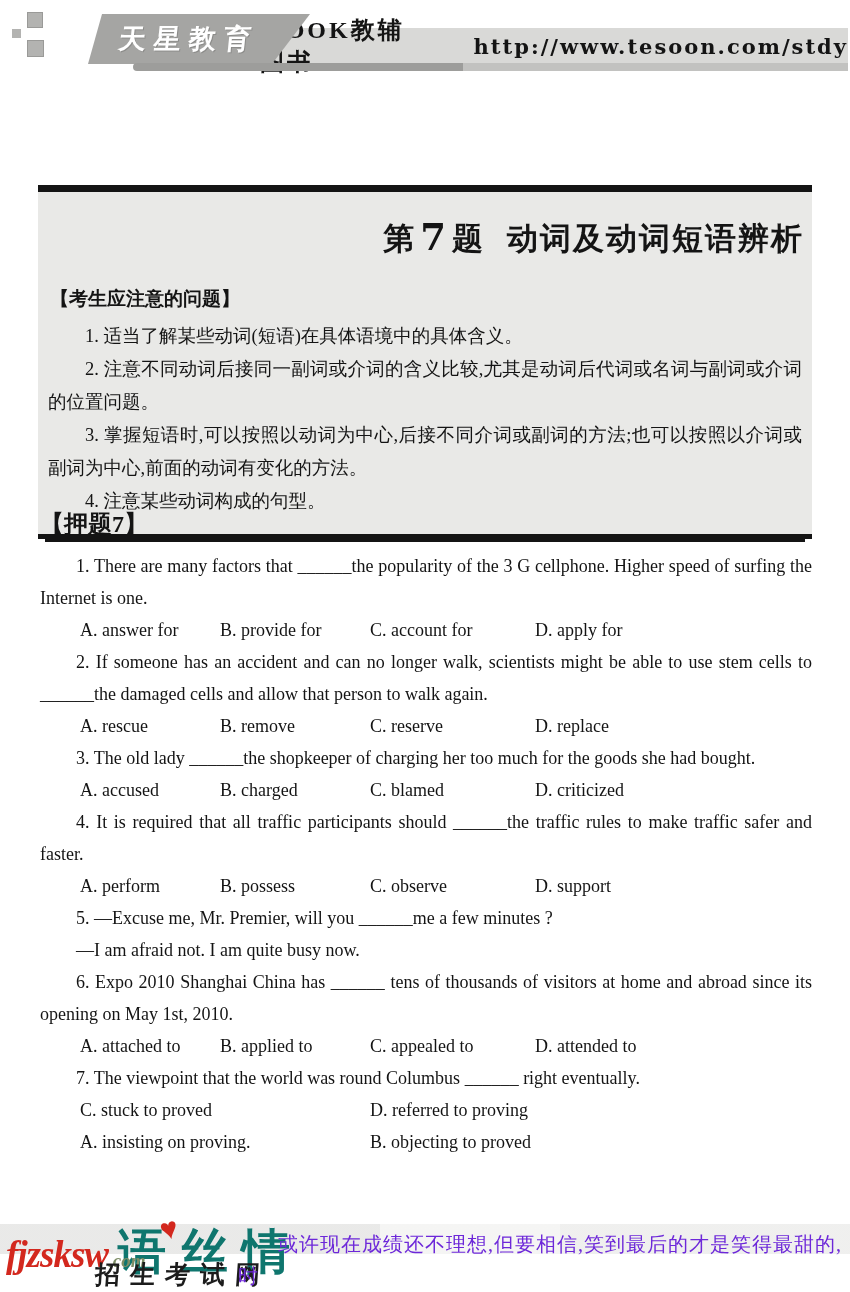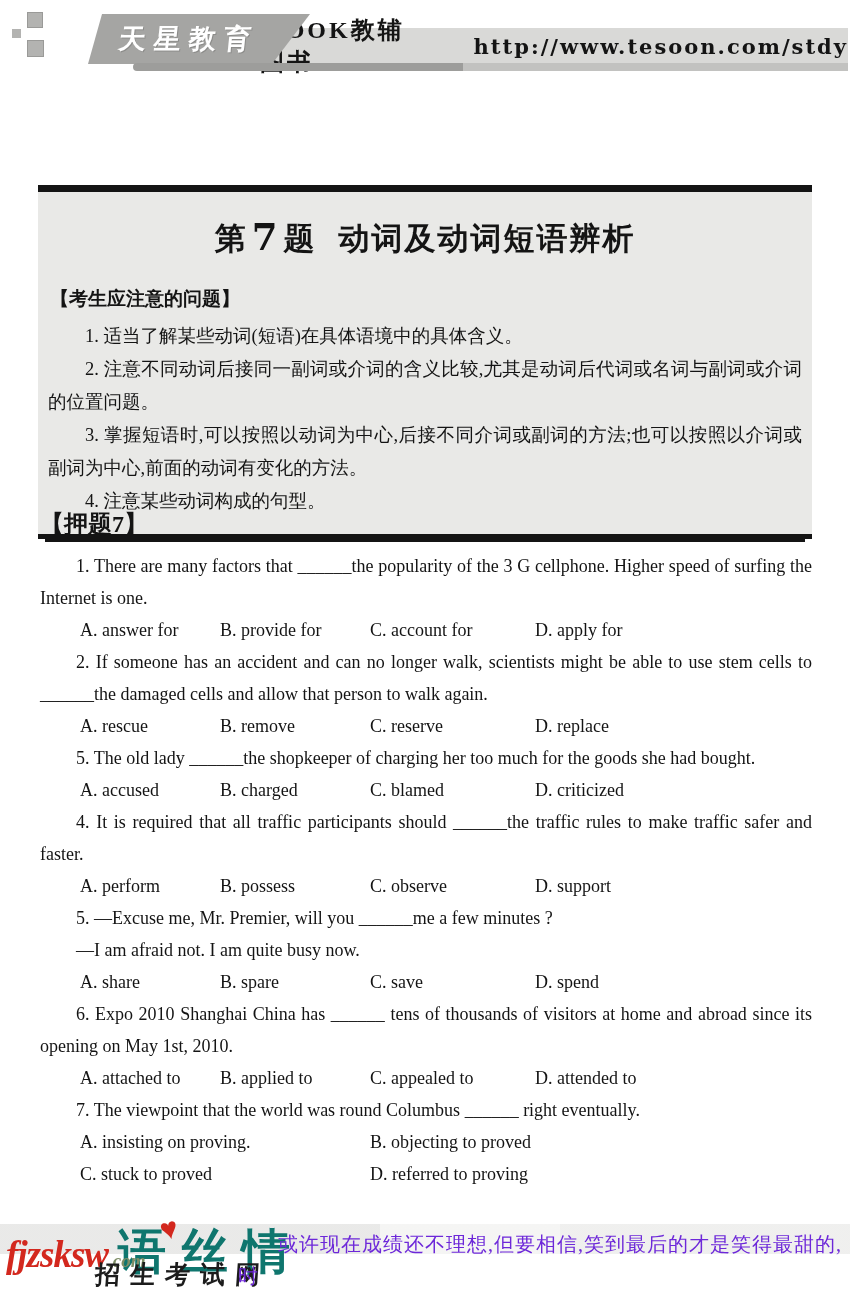--- a/index.html
+++ b/index.html
@@ -55,21 +55,21 @@
     position:absolute; left:38px; top:185px; width:774px;
   }
   .bar-top { height:7px; background:#141414; }
   .gray-box {
     background:#e9e9e7;
     padding:22px 8px 16px 8px;
     border-bottom:5px solid #141414;
     box-shadow:0 10px 0 -7px #141414; 
   }
   .main-title {
-    text-align:center; font-weight:bold; font-size:31px;
+    text-align:right; font-weight:bold; font-size:31px;
     letter-spacing:2px; margin-bottom:26px;
   }
   .main-title .num {
     font-size:37px; font-family:"DejaVu Serif",serif; font-weight:bold;
     padding:0 4px; position:relative; top:1px;
   }
   .main-title .gap { display:inline-block; width:22px; }
   .notice-heading { font-weight:bold; font-size:19px; margin:0 0 8px 4px; }
   .point {
     font-size:18.5px; line-height:33px; text-indent:2em;
@@ -167,61 +167,55 @@
   </div>
 
   <p class="stem">2. If someone has an accident and can no longer walk, scientists might be able to use stem cells to ______the damaged cells and allow that person to walk again.</p>
   <div class="opts">
     <span class="c1">A. rescue</span>
     <span class="c2">B. remove</span>
     <span class="c3">C. reserve</span>
     <span class="c4">D. replace</span>
   </div>
 
-  <p class="stem">5. The old lady ______the shopkeeper of charging her too much for the goods she had bought.</p>
+  <p class="stem">3. The old lady ______the shopkeeper of charging her too much for the goods she had bought.</p>
   <div class="opts">
     <span class="c1">A. accused</span>
     <span class="c2">B. charged</span>
     <span class="c3">C. blamed</span>
     <span class="c4">D. criticized</span>
   </div>
 
   <p class="stem">4. It is required that all traffic participants should ______the traffic rules to make traffic safer and faster.</p>
   <div class="opts">
     <span class="c1">A. perform</span>
     <span class="c2">B. possess</span>
     <span class="c3">C. observe</span>
     <span class="c4">D. support</span>
   </div>
 
   <p class="stem">5. —Excuse me, Mr. Premier, will you ______me a few minutes ?</p>
   <p class="stem">—I am afraid not. I am quite busy now.</p>
-  <div class="opts">
-    <span class="c1">A.  share</span>
-    <span class="c2">B.  spare</span>
-    <span class="c3">C.  save</span>
-    <span class="c4">D.  spend</span>
-  </div>
 
   <p class="stem">6. Expo 2010 Shanghai China has ______ tens of thousands of visitors at home and abroad since its opening on May 1st, 2010.</p>
   <div class="opts">
     <span class="c1">A.  attached to</span>
     <span class="c2">B.  applied to</span>
     <span class="c3">C.  appealed to</span>
     <span class="c4">D.  attended to</span>
   </div>
 
   <p class="stem">7. The viewpoint that the world was round Columbus ______ right eventually.</p>
   <div class="opts2">
+    <span class="w">C.  stuck to proved</span>
+    <span>D.  referred to proving</span>
+  </div>
+  <div class="opts2">
     <span class="w">A.  insisting on proving.</span>
     <span>B.  objecting to proved</span>
-  </div>
-  <div class="opts2">
-    <span class="w">C.  stuck to proved</span>
-    <span>D.  referred to proving</span>
   </div>
 </div>
 
 <div class="footer">
   <div class="footer-band"></div>
   <div class="calligraphy">语丝情</div>
   <div class="watermark">
     <span class="wm-main">fjzsksw</span><span class="wm-suffix">.com</span>
   </div>
   <div class="heart-icon">♥</div>

